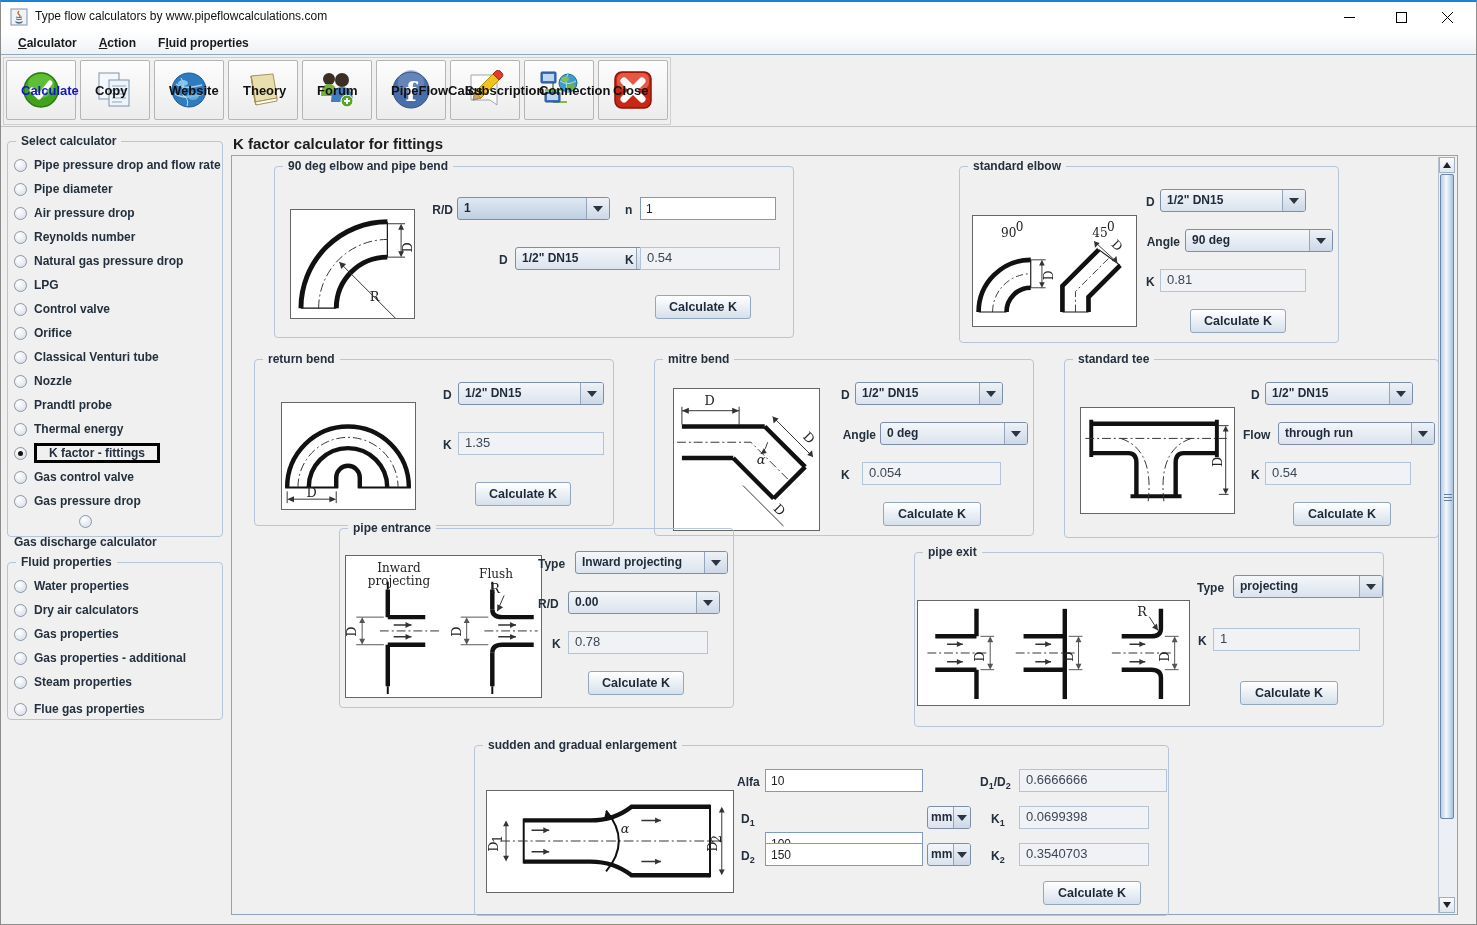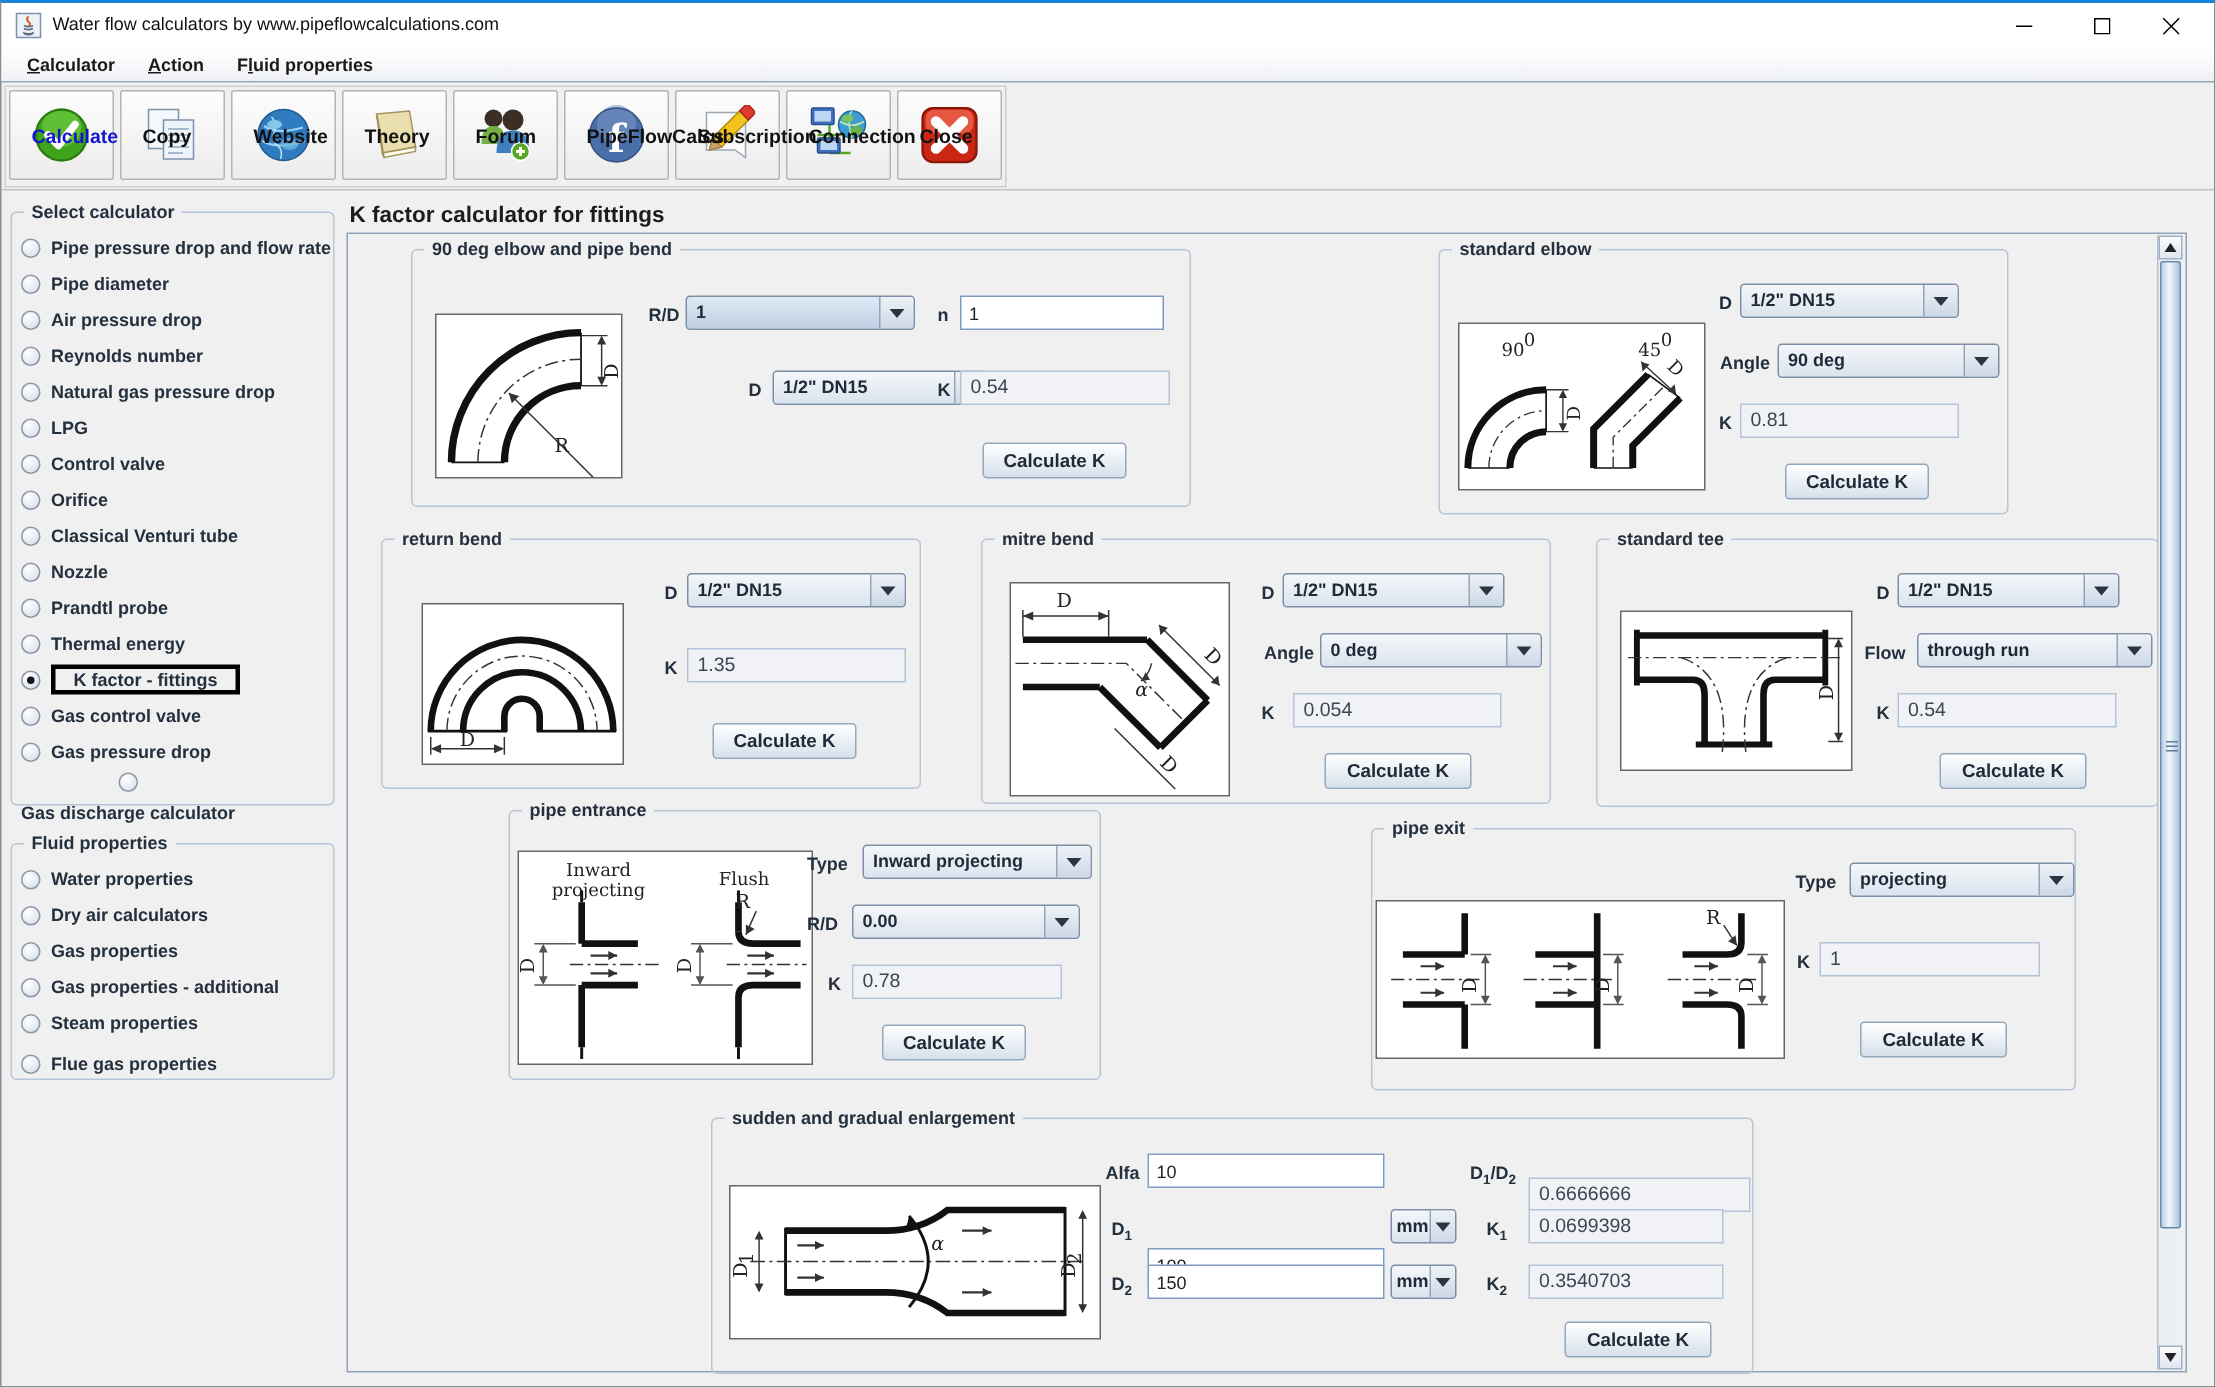--- a/index.html
+++ b/index.html
@@ -96,21 +96,21 @@
 
 <div class="app">
 
   <div class="titlebar">
     <svg class="appicon" viewBox="0 0 18 18">
       <rect x="1" y="1" width="16" height="16" fill="#eef3f8" stroke="#7d93ad"></rect>
       <path d="M5 13 q4 2 8 0 l-1 2 q-3 1.4 -6 0 z" fill="#5d6c80"></path>
       <path d="M6 11 q3 1.5 6 0 M6 9 q3 1.5 6 0" stroke="#5d6c80" fill="none"></path>
       <path d="M9 3 q-2 2 0 3.5 q2 1.5 0 3" stroke="#d2622a" stroke-width="1.4" fill="none"></path>
     </svg>
-    <span class="title">Water flow calculators by www.pipeflowcalculations.com</span>
+    <span class="title">Type flow calculators by www.pipeflowcalculations.com</span>
     <div class="winbtn btn-min">
       <svg width="11" height="11" viewBox="0 0 11 11">
           <line x1="0" y1="5.5" x2="11" y2="5.5" stroke="#000"></line>
         </svg>
     </div>
     <div class="winbtn btn-max">
       <svg width="11" height="11" viewBox="0 0 11 11">
           <rect x="0.5" y="0.5" width="10" height="10" fill="none" stroke="#000"></rect>
         </svg>
     </div>
@@ -474,21 +474,21 @@
       <span class="lbl" style="left:178px; top:68px;">Flow</span>
       <div class="combo" style="left:213px; top:62px; width:157px;">
           <span class="val">through run</span>
           <span class="arr"></span>
         </div>
       <span class="lbl" style="left:186px; top:108px;">K</span>
       <div class="ro" style="left:200px; top:102px; width:146px;">0.54</div>
       <div class="calcbtn" style="left:228px; top:142px; width:98px;">Calculate K</div>
     </div>
 
-    <div class="grp" style="left:107px; top:384px; width:395px; height:180px;">
+    <div class="grp" style="left:107px; top:372px; width:395px; height:180px;">
       <span class="grp-title">pipe entrance</span>
       <div class="diag" style="left:5px; top:26px; width:197px; height:143px;">
         <div class="cap" style="left:18px; top:6px; width:70px;">Inward projecting</div>
         <div class="cap" style="left:122px; top:12px; width:56px;">Flush</div>
         <svg viewBox="0 0 197 143" style="position:absolute; left:0; top:0;">
           <path d="M42 34 L42 62 M42 90 L42 132" stroke="#111" stroke-width="4.5"></path>
           <path d="M42 62 L80 62 M42 90 L80 90" stroke="#111" stroke-width="4.5"></path>
           <path d="M42 34 L42 26 M42 132 L42 140" stroke="#111" stroke-width="2"></path>
           <path d="M10 62 L38 62 M10 90 L38 90 M16 66 L16 86" stroke="#555" stroke-width="1"></path>
           <path d="M16 62 l-3 6 h6 z M16 90 l-3 -6 h6 z" fill="#555"></path>
@@ -604,21 +604,21 @@
           <span class="val" style="padding-left:3px;">mm</span>
           <span class="arr" style="width:17px;"></span>
         </div>
       <span class="lbl" style="left:266px; top:103px;"><span>D</span><sub class="sb">2</sub></span>
       <input class="tf" style="left: 290px; top: 97px; width: 158px;" value="150">
       <div class="combo" style="left:452px; top:97px; width:44px;">
           <span class="val" style="padding-left:3px;">mm</span>
           <span class="arr" style="width:17px;"></span>
         </div>
       <span class="lbl" style="left:505px; top:29px;"><span>D</span><sub class="sb">1</sub><span>/D</span><sub class="sb">2</sub></span>
-      <div class="ro" style="left:544px; top:23px; width:148px;margin-top:16px;">0.6666666</div>
+      <div class="ro" style="left:544px; top:23px; width:148px;">0.6666666</div>
       <span class="lbl" style="left:516px; top:66px;"><span>K</span><sub class="sb">1</sub></span>
       <div class="ro" style="left:544px; top:60px; width:130px;">0.0699398</div>
       <span class="lbl" style="left:516px; top:103px;"><span>K</span><sub class="sb">2</sub></span>
       <div class="ro" style="left:544px; top:97px; width:130px;">0.3540703</div>
       <div class="calcbtn" style="left:568px; top:135px; width:98px;">Calculate K</div>
     </div>
 
     <div class="vscroll">
       <div class="sbtn up"></div>
       <div class="sthumb"></div>

